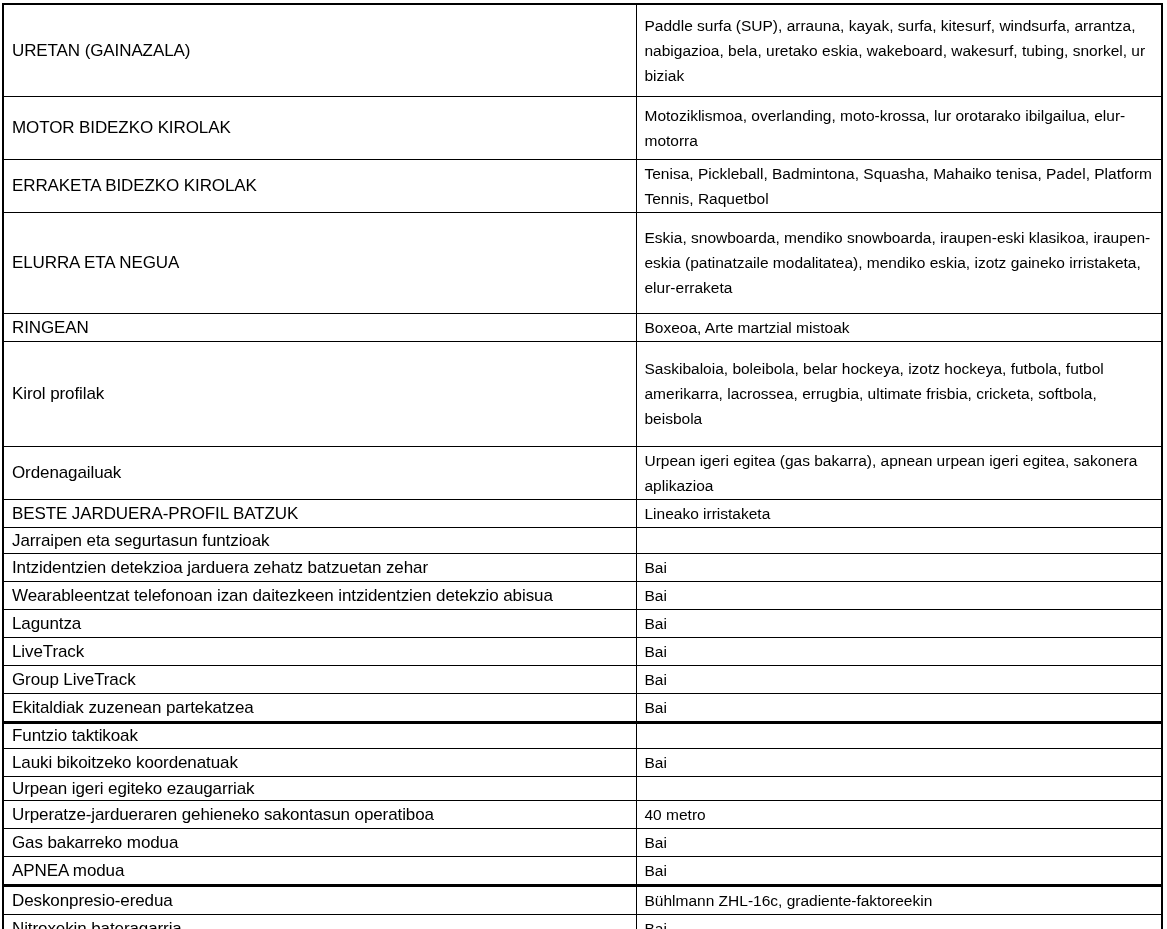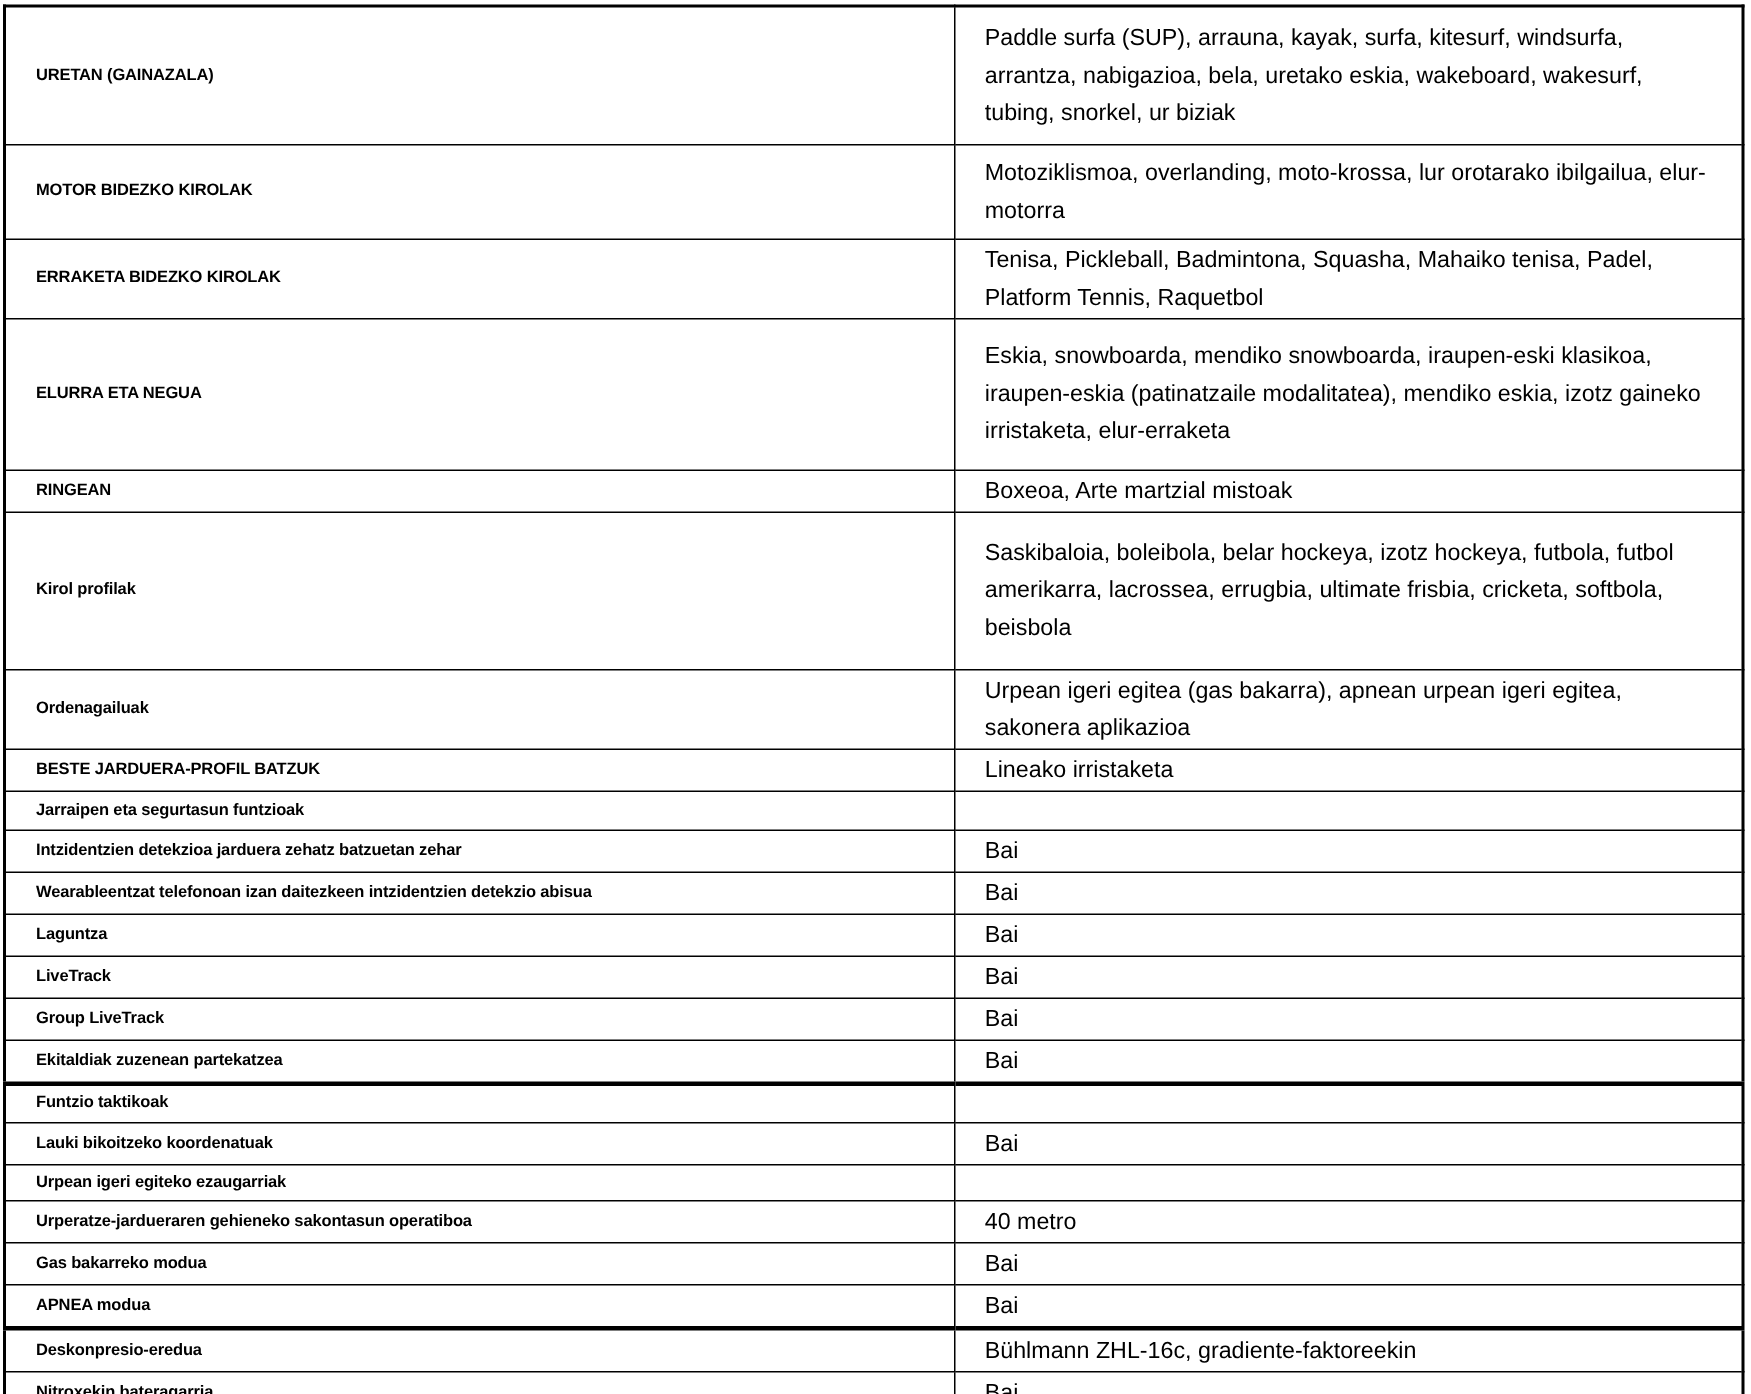--- a/index.html
+++ b/index.html
@@ -17,27 +17,27 @@
     left: 2px;
     top: 3px;
     width: 1159px;
     border-collapse: collapse;
     table-layout: fixed;
     border: 2px solid #000000;
     background: #ffffff;
   }
   td {
     border: 1px solid #000000;
-    padding: 1px 20px;
+    padding: 1px 8px;
     vertical-align: middle;
     overflow: hidden;
   }
   td.feature-label {
-    font-weight: bold;
-    font-size: 11px;
+    font-weight: normal;
+    font-size: 17px;
     line-height: 21px;
     letter-spacing: -0.1px;
   }
   td.feature-value {
     font-weight: normal;
     font-size: 15.5px;
     line-height: 25px;
   }
   tr.thick-top td {
     border-top: 3px solid #000000;

